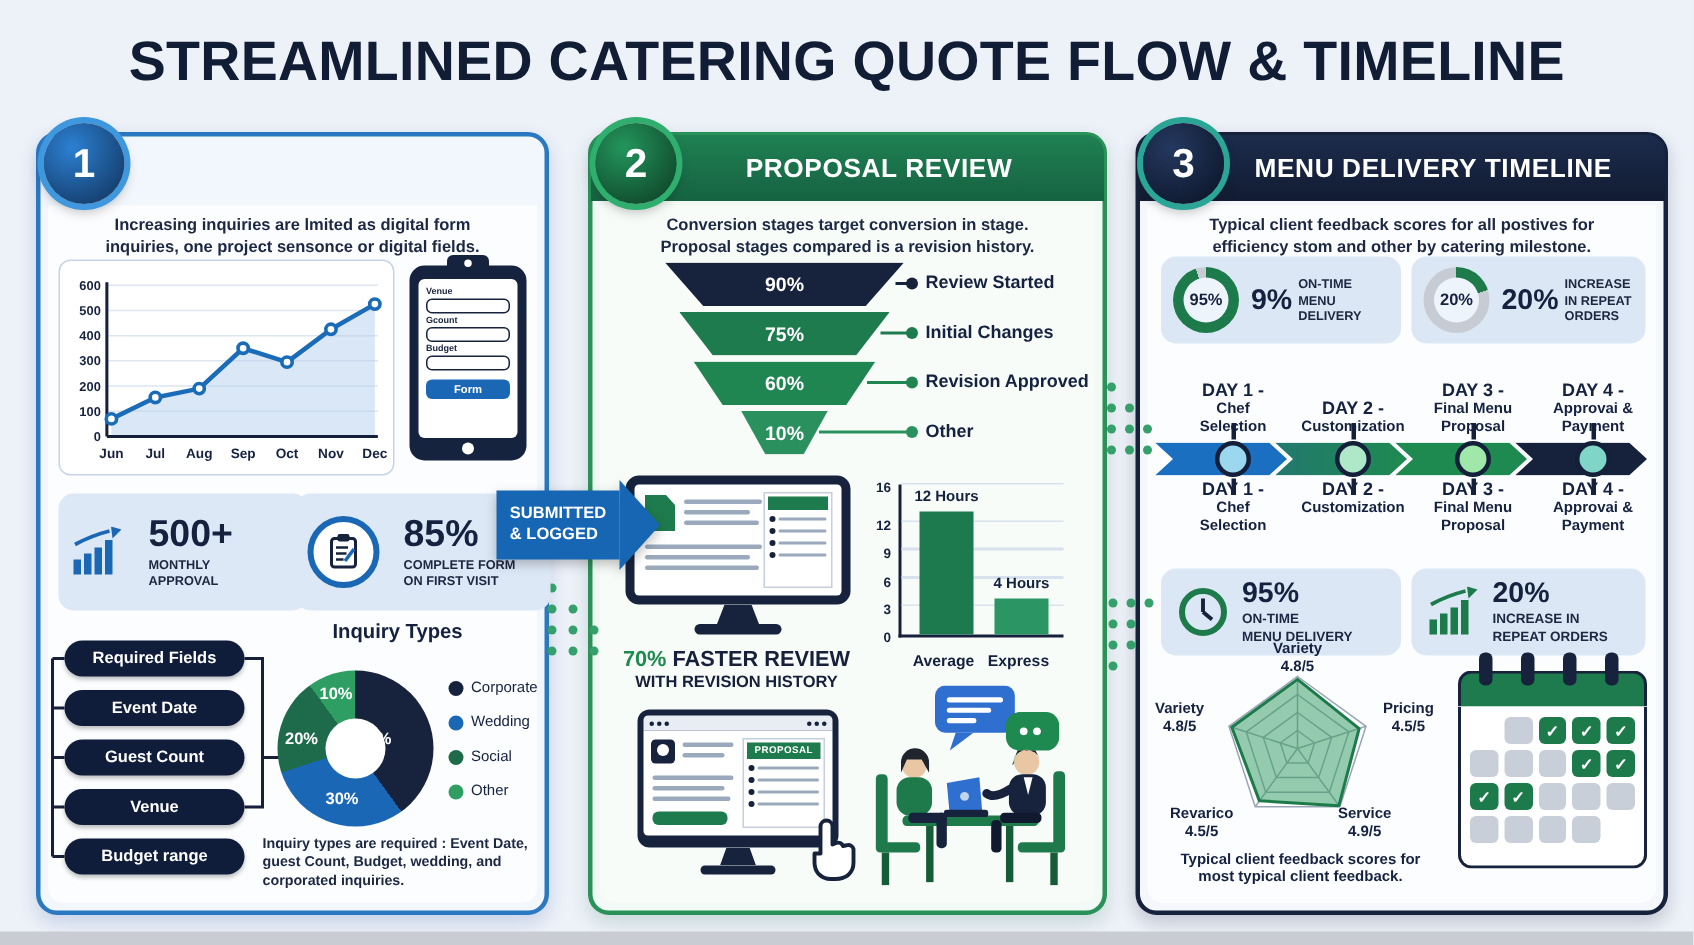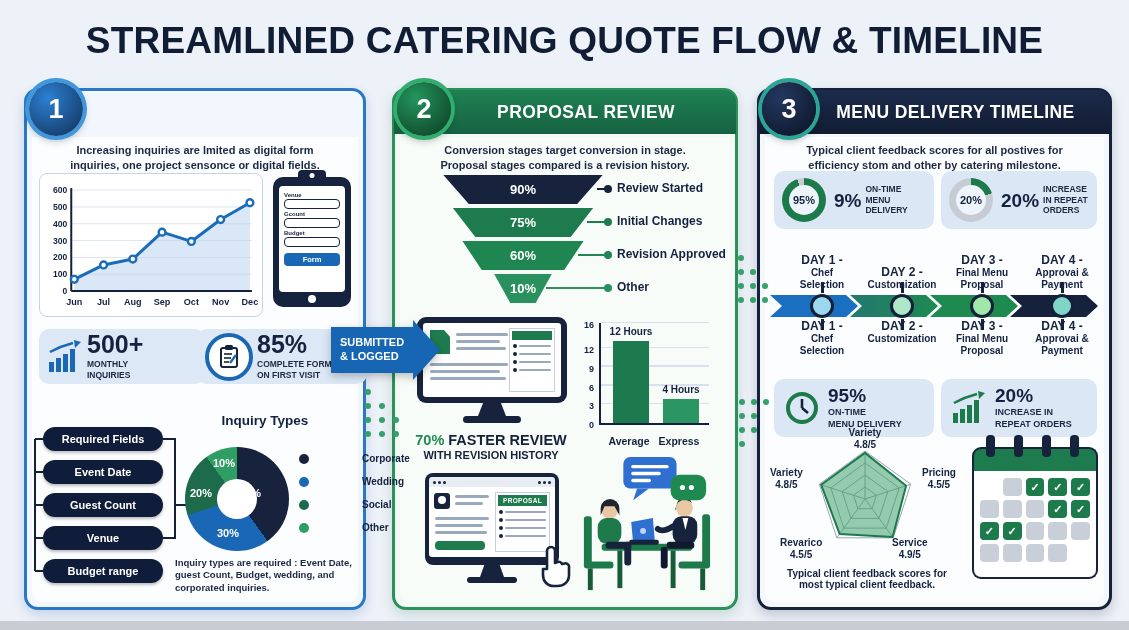--- a/index.html
+++ b/index.html
@@ -28,39 +28,39 @@
   .chart-card{position:absolute;left:12px;top:82px;width:222px;height:142px;background:#fff;border:1.5px solid #c7d4e8;border-radius:8px;z-index:2;}
   .chart-card svg{position:absolute;inset:4px;}
   .tablet{position:absolute;left:246px;top:86px;width:78px;height:130px;background:#16233f;border-radius:10px;z-index:2;}
   .t-clip{position:absolute;top:-7px;left:50%;transform:translateX(-50%);width:28px;height:14px;background:#16233f;border-radius:4px;}
   .t-clip i{position:absolute;left:50%;top:3px;transform:translateX(-50%);width:5px;height:5px;border-radius:50%;background:#fff;}
   .t-screen{position:absolute;left:6px;right:6px;top:9px;bottom:15px;background:#fff;border-radius:4px;padding:4px 5px;}
   .tfield label{display:block;font-size:6px;font-weight:700;color:#17223c;margin:2px 0 1px;}
   .tfield .inp{height:8px;border:1.5px solid #17223c;border-radius:4px;background:#fff;}
   .tbtn{margin-top:6px;height:13px;background:#1a68b5;border-radius:4px;color:#fff;font-size:7.5px;font-weight:700;display:flex;align-items:center;justify-content:center;}
   .t-home{position:absolute;bottom:4px;left:50%;transform:translateX(-50%);width:8px;height:8px;border-radius:50%;background:#fff;}
-  .sbox{position:absolute;top:238px;height:55px;background:#dde8f6;border-radius:10px;display:flex;align-items:center;padding:0 8px;gap:4px;z-index:2;}
+  .sbox{position:absolute;top:238px;height:78px;background:#dde8f6;border-radius:10px;display:flex;align-items:center;padding:0 8px;gap:16px;z-index:2;}
   .sbox.b1{left:12px;width:150px;}
   .sbox.b2{left:170px;width:154px;}
   .scol{display:flex;flex-direction:column;gap:2px;}
   .sval{font-size:25px;font-weight:700;color:#15223f;line-height:1;}
   .slab{font-size:8.5px;font-weight:700;color:#1c2742;line-height:1.25;}
   .ring-icon{width:40px;height:40px;border-radius:50%;border:4px solid #1a68b5;display:flex;align-items:center;justify-content:center;flex:none;background:#fff;}
   .pill{position:absolute;left:16px;width:120px;height:24px;background:#101d3a;border-radius:13px;color:#fff;font-weight:700;font-size:11px;display:flex;align-items:center;justify-content:center;z-index:3;box-shadow:0 2px 3px rgba(0,0,0,.25);}
   .pl0{top:336px;}.pl1{top:369px;}.pl2{top:402px;}.pl3{top:435px;}.pl4{top:468px;}
   .pill-connect{position:absolute;left:0;top:330px;width:176px;height:172px;z-index:2;}
   .inq-title{position:absolute;left:150px;top:322px;width:176px;text-align:center;font-size:13.5px;font-weight:700;color:#15223f;z-index:2;}
   .donut{position:absolute;left:158px;top:356px;width:104px;height:104px;border-radius:50%;z-index:2;}
   .donut::after{content:"";position:absolute;inset:32px;background:#fff;border-radius:50%;}
   .dpct{position:absolute;color:#fff;font-weight:700;font-size:11px;z-index:3;}
   .d40{left:212px;top:396px;}.d30{left:190px;top:436px;}.d20{left:163px;top:396px;}.d10{left:186px;top:366px;}
   .legend{position:absolute;left:272px;top:362px;z-index:2;}
   .lrow{display:flex;align-items:center;gap:5px;margin-bottom:12px;}
   .ldot{width:10px;height:10px;border-radius:50%;flex:none;}
-  .llab{font-size:10px;font-weight:700;color:#15223f;margin-left:48px;}
+  .llab{font-size:10px;font-weight:400;color:#15223f;}
   .inq-cap{position:absolute;left:148px;top:466px;width:184px;font-size:9.5px;font-weight:700;color:#1c2742;line-height:1.3;z-index:2;}
 
   
   .flow-arrow{position:absolute;top:320px;display:flex;align-items:center;z-index:8;filter:drop-shadow(0 3px 4px rgba(0,0,0,.25));}
   .a1{left:331px;}
   .a2{left:697px;}
   .shaft{width:82px;height:46px;display:flex;align-items:center;justify-content:center;color:#fff;font-weight:700;font-size:11px;text-align:left;line-height:1.25;}
   .head{width:0;height:0;border-top:30px solid transparent;border-bottom:30px solid transparent;}
   .a1 .shaft{background:#1766b4;}.a1 .head{border-left:27px solid #1766b4;}
   .a2 .shaft{background:#1e7b4d;}.a2 .head{border-left:27px solid #1e7b4d;}
@@ -245,21 +245,21 @@
         <rect x="2" y="22" width="5" height="10" fill="#1a68b5"></rect>
           <rect x="9" y="18" width="5" height="14" fill="#1a68b5"></rect>
         <rect x="16" y="14" width="5" height="18" fill="#1a68b5"></rect>
           <rect x="23" y="9" width="5" height="23" fill="#1a68b5"></rect>
         <path d="M3 12 Q14 6 26 3" stroke="#1a68b5" stroke-width="2.5" fill="none"></path>
           <polygon points="27,0 34,2 28,8" fill="#1a68b5"></polygon>
       </svg>
       <div class="scol">
           <span class="sval">500+</span>
       <span class="slab pre">MONTHLY
-INQUIRIES</span>
+APPROVAL</span>
         </div>
     </div>
     <div class="sbox b2">
       <div class="ring-icon">
         <svg width="20" height="24" viewBox="0 0 20 24">
             <rect x="2" y="3" width="16" height="19" rx="2" fill="none" stroke="#17223c" stroke-width="2"></rect>
             <rect x="6" y="0" width="8" height="5" rx="1.5" fill="#17223c"></rect>
             <line x1="5" y1="9" x2="13" y2="9" stroke="#17223c" stroke-width="1.6"></line>
             <line x1="5" y1="13" x2="12" y2="13" stroke="#17223c" stroke-width="1.6"></line>
             <line x1="5" y1="17" x2="10" y2="17" stroke="#17223c" stroke-width="1.6"></line>

